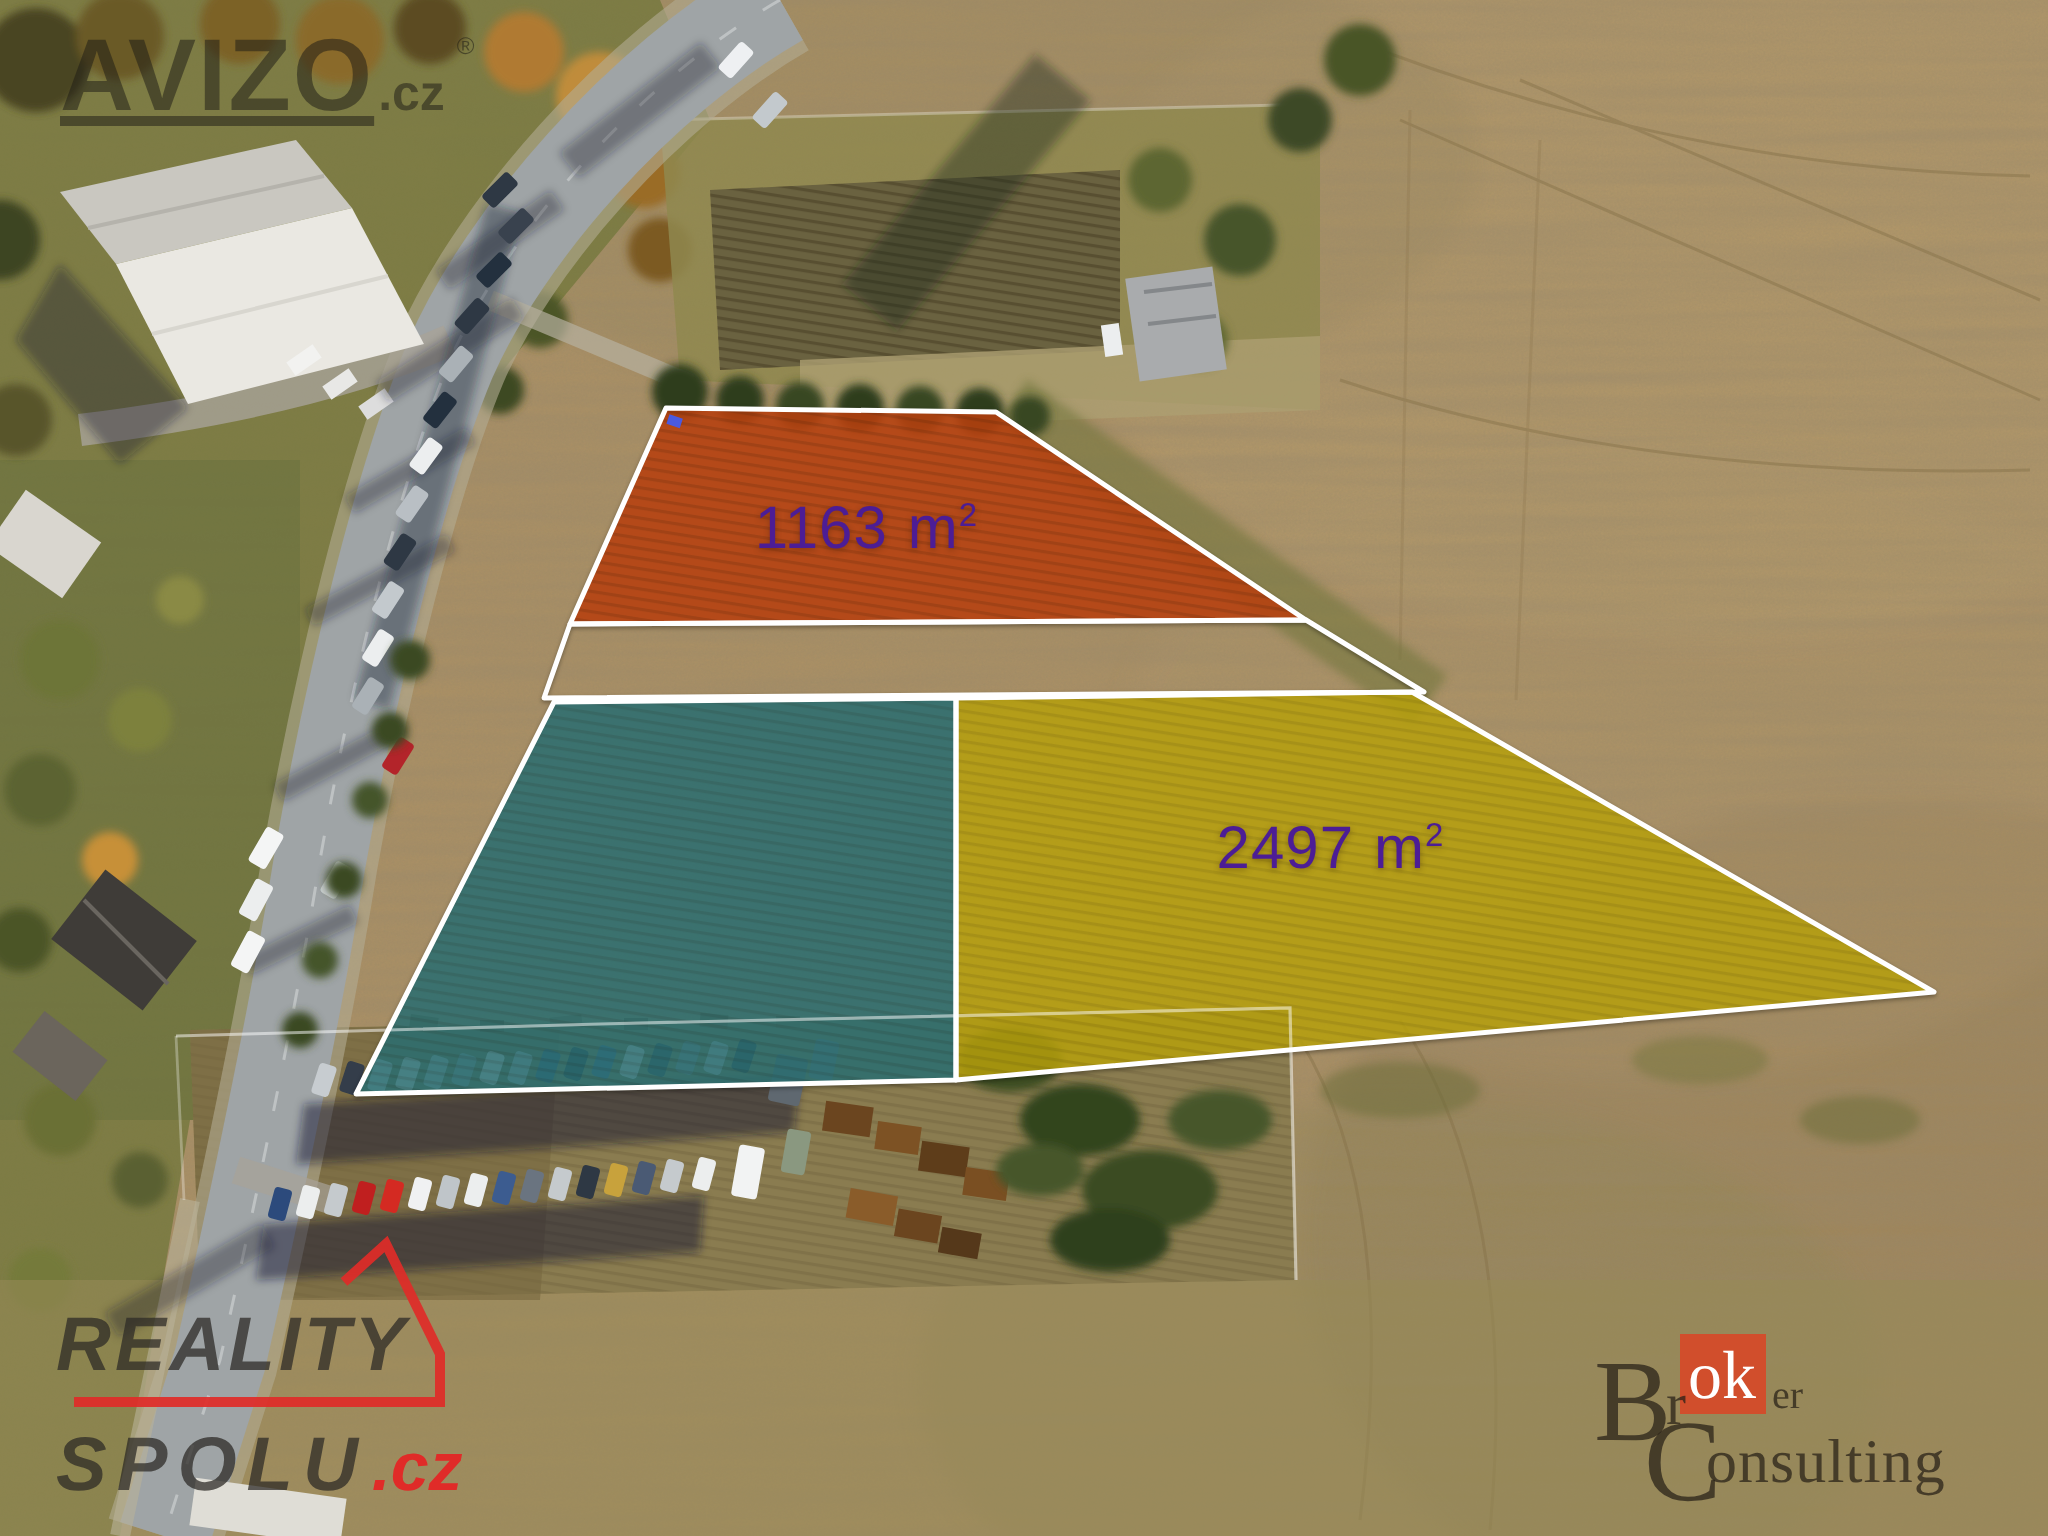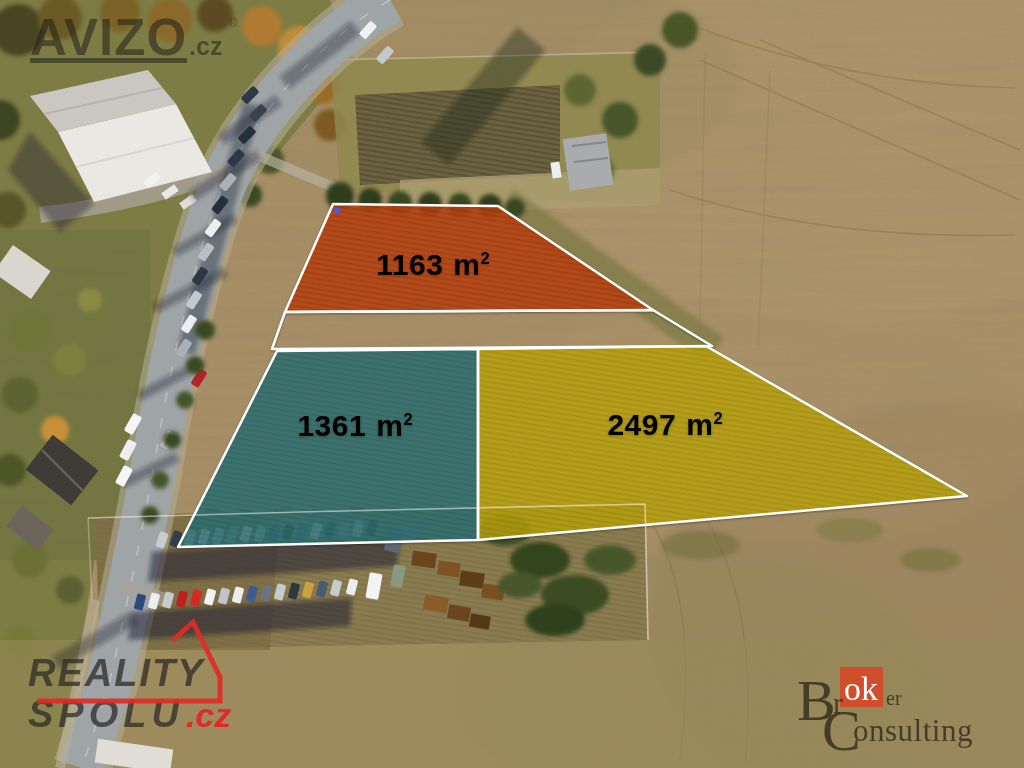--- a/index.html
+++ b/index.html
@@ -1,37 +1,37 @@
 <!DOCTYPE html>
 <html><head>
 <meta charset="utf-8">
 <style>
   html,body{margin:0;padding:0;background:#222;}
   #stage{position:relative;width:1024px;height:768px;overflow:hidden;
          font-family:"Liberation Sans",sans-serif;background:#ad9164;}
   #stage svg{position:absolute;left:0;top:0;display:block;}
   
-  .area-label{position:absolute;transform:translate(-50%,-50%);color:#000000;
-    font-weight:bold;font-size:30px;letter-spacing:.5px;white-space:nowrap;
+  .area-label{position:absolute;transform:translate(-50%,-50%);color:#4c1d95;
+    font-weight:normal;font-size:30px;letter-spacing:.5px;white-space:nowrap;
     text-shadow:0 1px 3px rgba(50,25,0,.35);}
   .area-label .unit{margin-left:10px;}
   .area-label sup{font-size:.55em;vertical-align:super;letter-spacing:0;}
   #lbl-red{left:433px;top:265px;}
   #lbl-teal{left:355px;top:426px;}
   #lbl-yellow{left:665px;top:425px;}
   
   #wm-avizo{position:absolute;left:30px;top:8px;color:rgba(28,26,22,.52);white-space:nowrap;}
   #wm-avizo .av-brand{font-size:51px;font-weight:bold;letter-spacing:1px;text-decoration:underline;}
   #wm-avizo .av-tld{font-size:25px;font-weight:bold;margin-left:2px;}
   #wm-avizo .av-reg{font-size:12px;vertical-align:28px;margin-left:6px;}
   
   #wm-reality{position:absolute;left:22px;top:615px;width:250px;height:150px;color:rgba(45,42,38,.74);font-style:italic;}
   #wm-reality .rs-line{position:absolute;left:6px;font-weight:bold;font-size:38px;line-height:1;}
   #wm-reality .rs-l1{top:39px;letter-spacing:2px;}
-  #wm-reality .rs-l2{top:80px;letter-spacing:5px;}
+  #wm-reality .rs-l2{top:99px;letter-spacing:5px;}
   #wm-reality .rs-tld{color:#e02b28;font-size:34px;letter-spacing:0;margin-left:2px;}
   #wm-reality svg{position:absolute;left:0;top:0;}
   
   #wm-broker{position:absolute;left:793px;top:658px;width:230px;height:110px;
     font-family:"Liberation Serif",serif;color:rgba(38,30,22,.72);}
   #wm-broker span{position:absolute;line-height:1;}
   #wm-broker .bk-sq{left:47px;top:9px;width:43px;height:40px;}
   #wm-broker .bk-b{left:4px;top:14px;font-size:58px;}
   #wm-broker .bk-r{left:40px;top:30px;font-size:30px;}
   #wm-broker .bk-ok{left:51px;top:14px;font-size:34px;color:#fff;}
@@ -320,23 +320,20 @@
       <rect x="334" y="208" width="7" height="5" fill="#4a5adf" transform="rotate(18 337 210)"></rect>
     </g>
 
     <polyline points="88,518 300,512 645,504 648,640" fill="none" stroke="rgba(255,255,255,.5)" stroke-width="1.6"></polyline>
     <line x1="88" y1="518" x2="92" y2="600" stroke="rgba(255,255,255,.3)" stroke-width="1.4"></line>
   </svg>
 
   <div class="area-label" id="lbl-red">
     <span>1163</span><span class="unit">m</span><sup>2</sup>
   </div>
-  <div class="area-label" id="lbl-teal">
-    <span>1361</span><span class="unit">m</span><sup>2</sup>
-  </div>
   <div class="area-label" id="lbl-yellow">
     <span>2497</span><span class="unit">m</span><sup>2</sup>
   </div>
 
   <div id="wm-avizo">
     <span class="av-brand">AVIZO</span><span class="av-tld">.cz</span><span class="av-reg">®</span>
   </div>
 
   <div id="wm-reality">
     <div class="rs-line rs-l1">REALITY</div>

